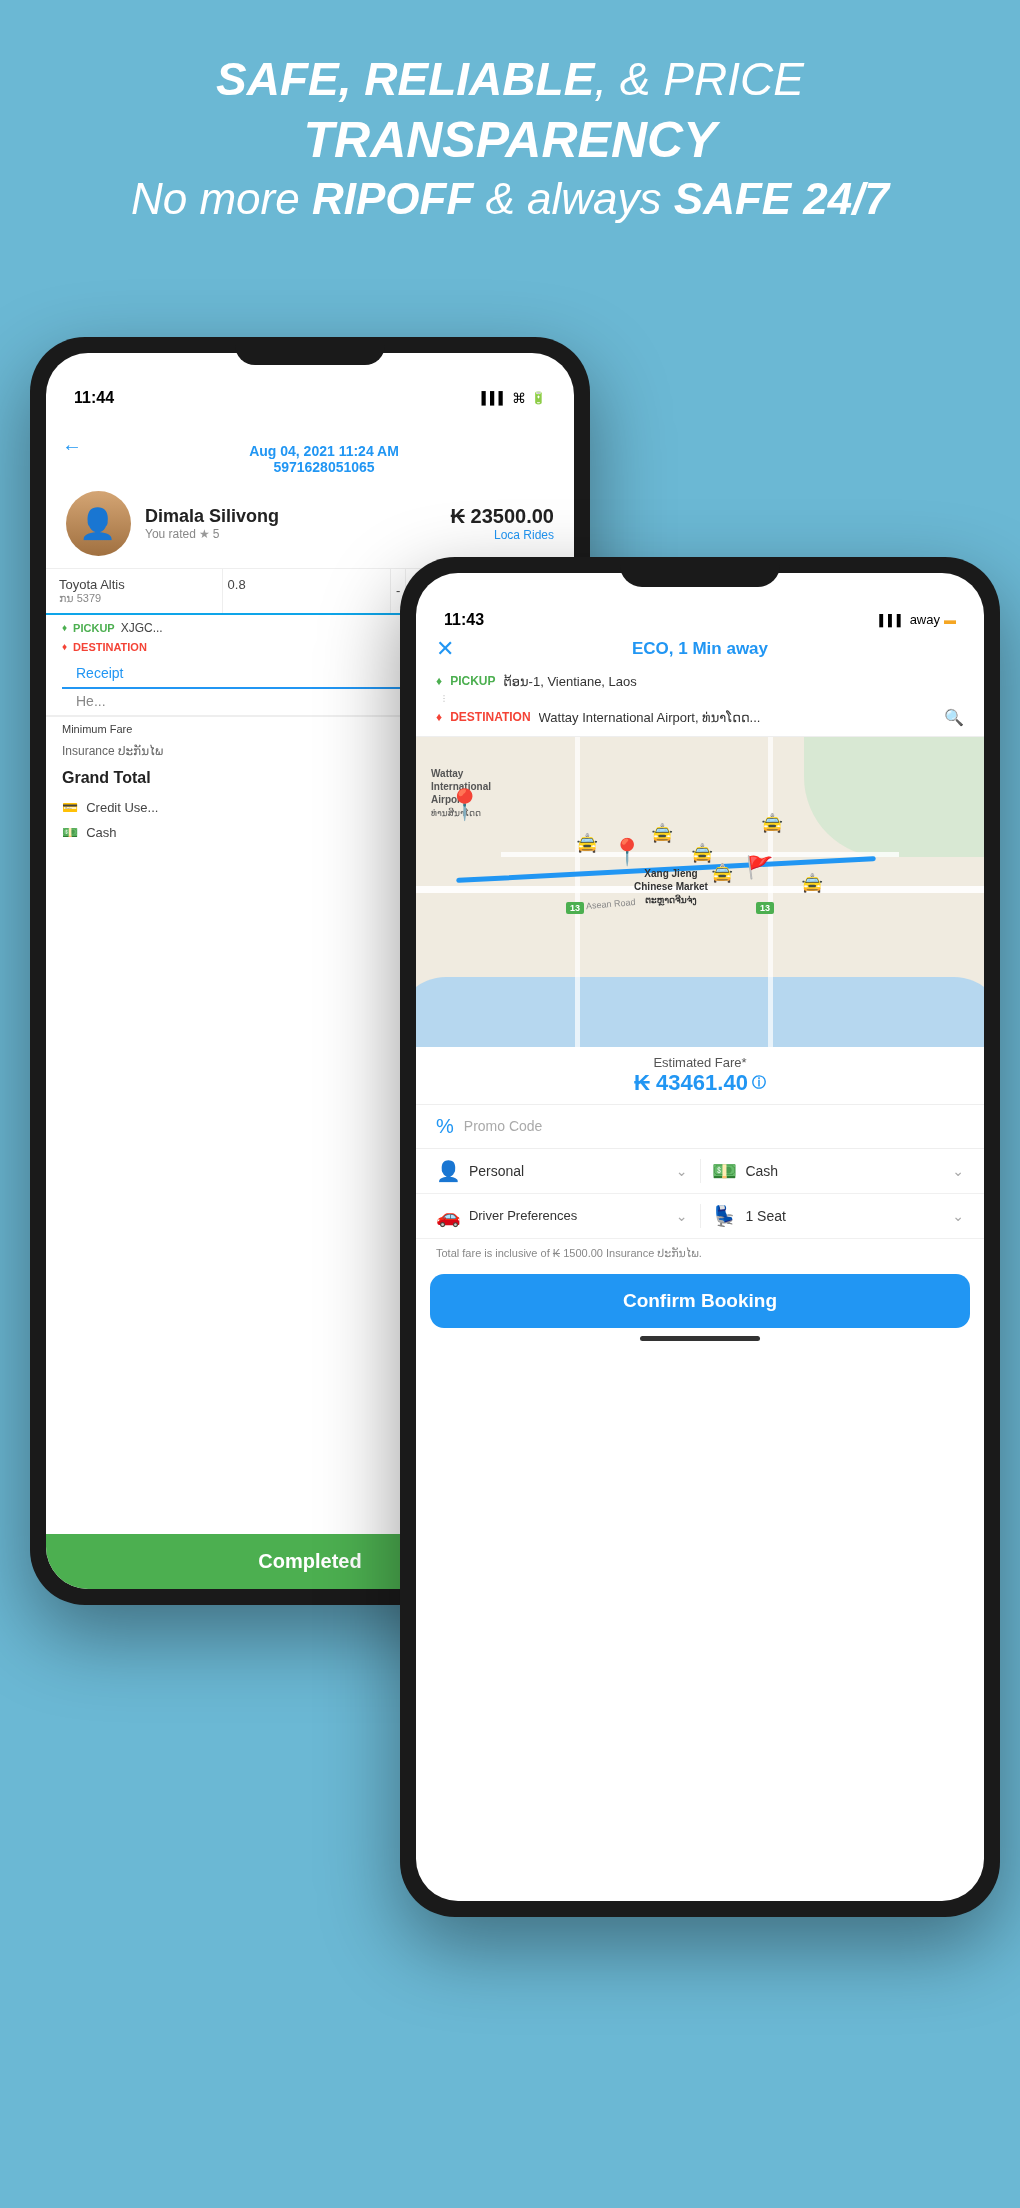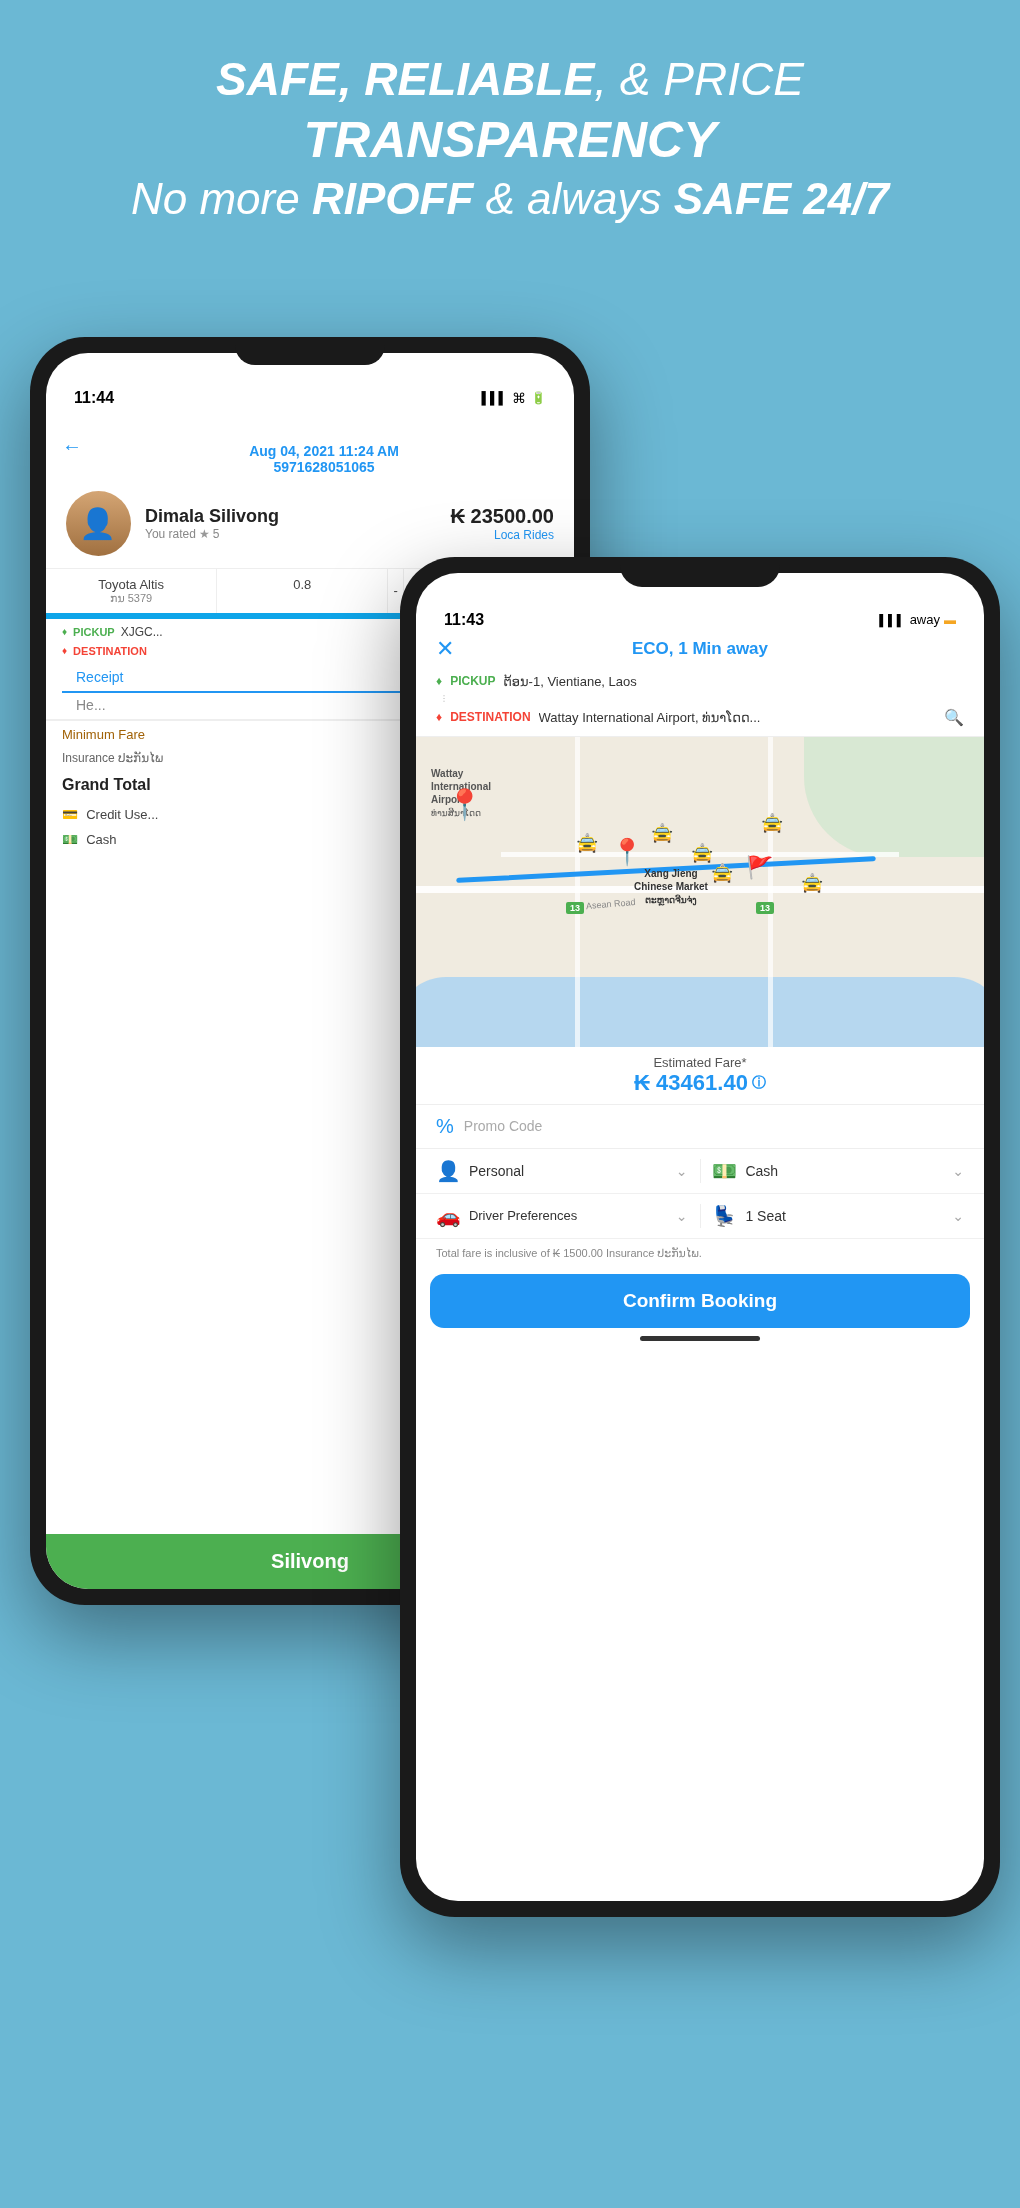--- a/index.html
+++ b/index.html
@@ -165,21 +165,21 @@
             <span style="color:#999;">★</span>
             <span>5</span>
           </div>
         </div>
         <div style="text-align:right;">
           <div style="font-size:20px;font-weight:700;color:#222;">₭ 23500.00</div>
           <div style="font-size:12px;color:#2196F3;">Loca Rides</div>
         </div>
       </div>
 
-      <div style="display:flex;border-top:1px solid #eee;border-bottom:6px solid #0ea5e9;text-align:center;">
+      <div style="display:flex;border-top:1px solid #eee;border-bottom:2px solid #0ea5e9;padding-left:8px;">
         <div style="flex:1;padding:8px 5px;border-right:1px solid #eee;">
           <div style="font-size:13px;color:#444;">Toyota Altis</div>
           <div style="font-size:11px;color:#888;">ກນ 5379</div>
         </div>
         <div style="flex:1;padding:8px 5px;border-right:1px solid #eee;">
           <div style="font-size:13px;color:#444;">0.8</div>
         </div>
         <div style="padding:8px 5px;display:flex;align-items:center;border-right:1px solid #eee;">
           <span style="font-size:13px;color:#444;">-</span>
         </div>
@@ -196,41 +196,41 @@
       <div style="display:flex;align-items:center;gap:6px;padding:0px 16px 6px;">
         <span style="color:#F44336;font-size:10px;">♦</span>
         <span style="font-weight:800;font-size:11px;color:#F44336;">DESTINATION</span>
       </div>
 
       <div style="display:flex;border-bottom:2px solid #eee;padding:0 16px;flex-direction:column;">
         <div style="padding:6px 14px;font-size:14px;color:#2196F3;border-bottom:2px solid #2196F3;margin-bottom:-2px;">Receipt</div>
         <div style="padding:6px 14px;font-size:14px;color:#888;">He...</div>
       </div>
 
-      <div style="display:flex;justify-content:space-between;padding:6px 16px;font-size:13px;color:#a16207;">
+      <div style="display:flex;justify-content:space-between;padding:6px 16px;font-size:11px;color:#404040;">
         <span>Minimum Fare</span>
       </div>
       <div style="display:flex;justify-content:space-between;padding:3px 16px;font-size:12px;color:#666;">
         <span>Insurance ປະກັນໄພ</span>
       </div>
 
       <div style="padding:8px 16px;">
         <div style="font-size:16px;font-weight:700;color:#222;">Grand Total</div>
       </div>
 
       <div style="display:flex;align-items:center;gap:8px;padding:5px 16px;font-size:13px;color:#444;">
         <span>💳</span>
         <span>Credit Use...</span>
       </div>
       <div style="display:flex;align-items:center;gap:8px;padding:5px 16px;font-size:13px;color:#444;">
         <span>💵</span>
         <span>Cash</span>
       </div>
 
-      <div style="position:absolute;bottom:0;left:0;right:0;background:#4CAF50;color:white;text-align:center;padding:16px;font-size:20px;font-weight:700;">Silivong</div>
+      <div style="position:absolute;bottom:0;left:0;right:0;background:#4CAF50;color:white;text-align:center;padding:16px;font-size:20px;font-weight:700;">Completed</div>
     </div>
   </div>
 
   <div class="phone phone-front">
     <div class="notch"></div>
     <div class="phone-screen">
 
       <div style="display:flex;justify-content:space-between;align-items:center;padding:38px 28px 4px;">
         <span style="font-size:16px;font-weight:700;">11:43</span>
         <div style="display:flex;align-items:center;gap:4px;">

